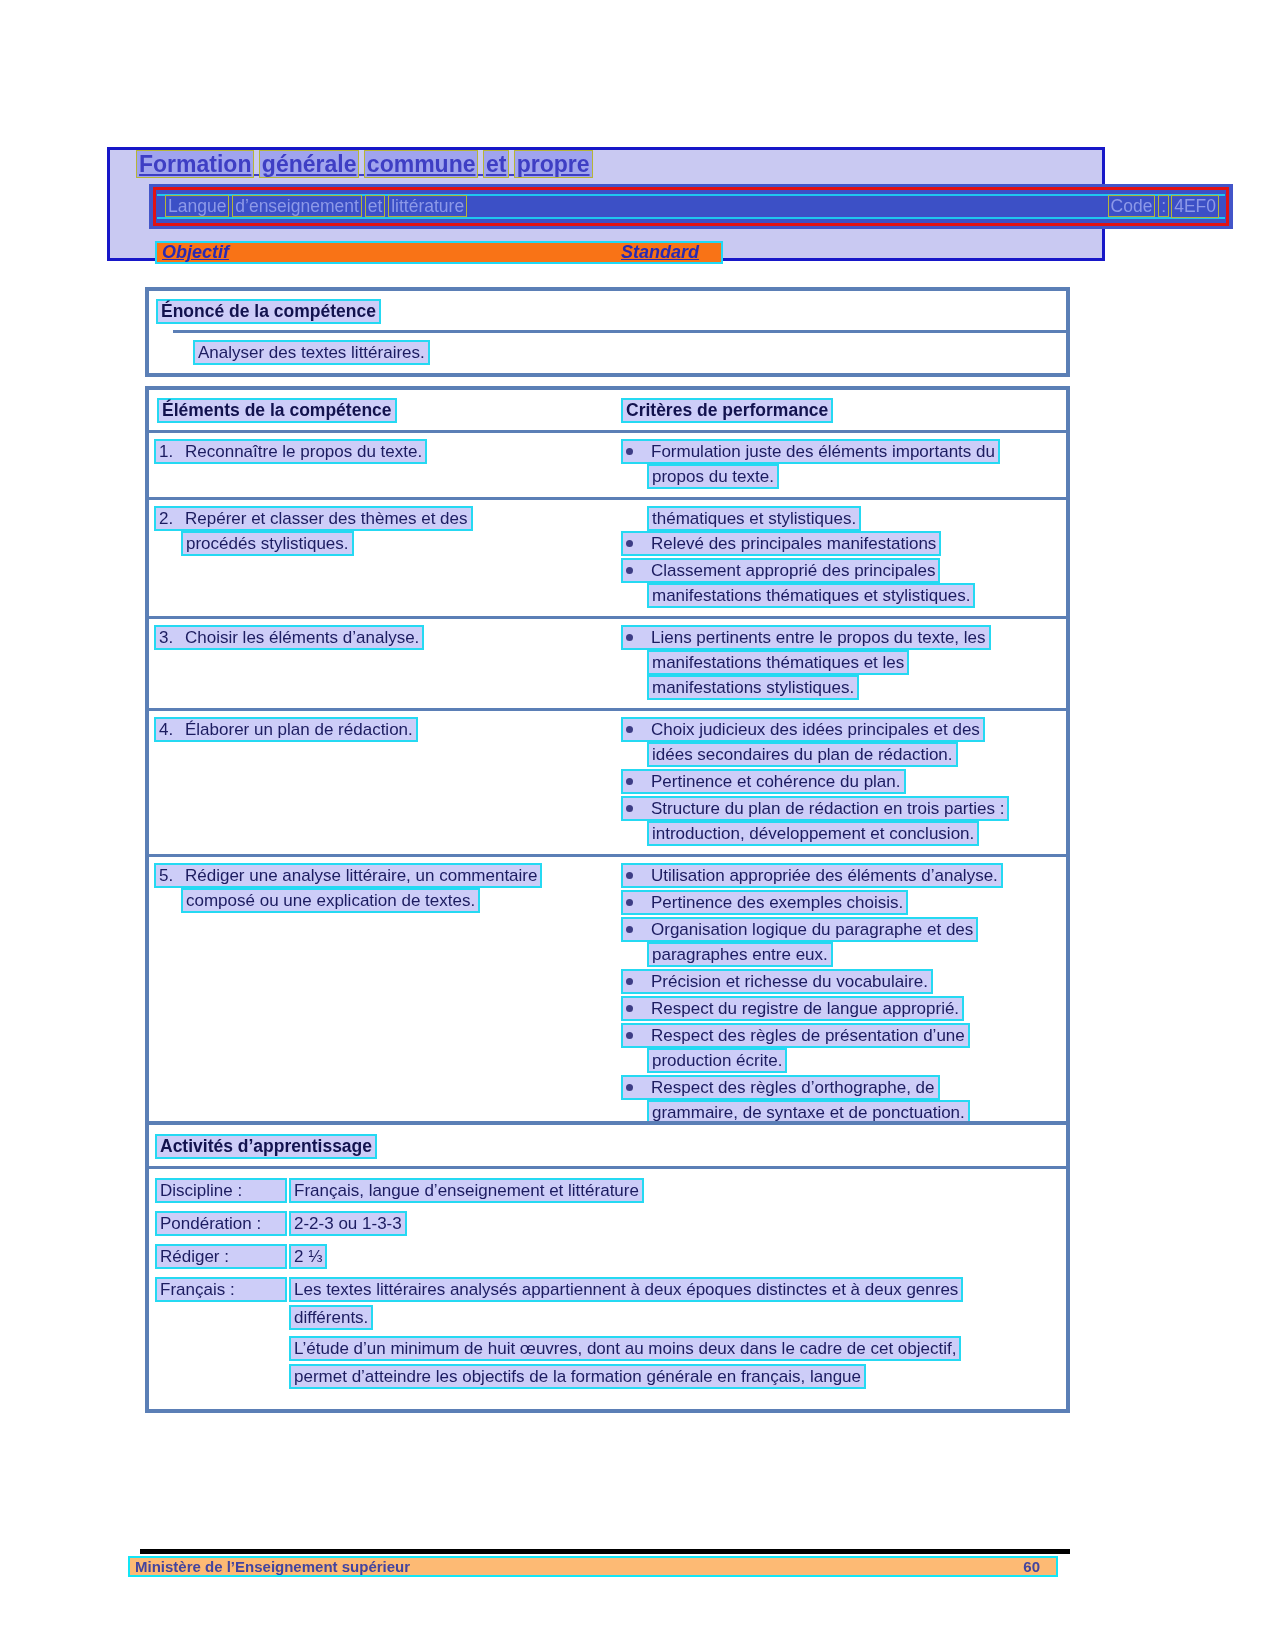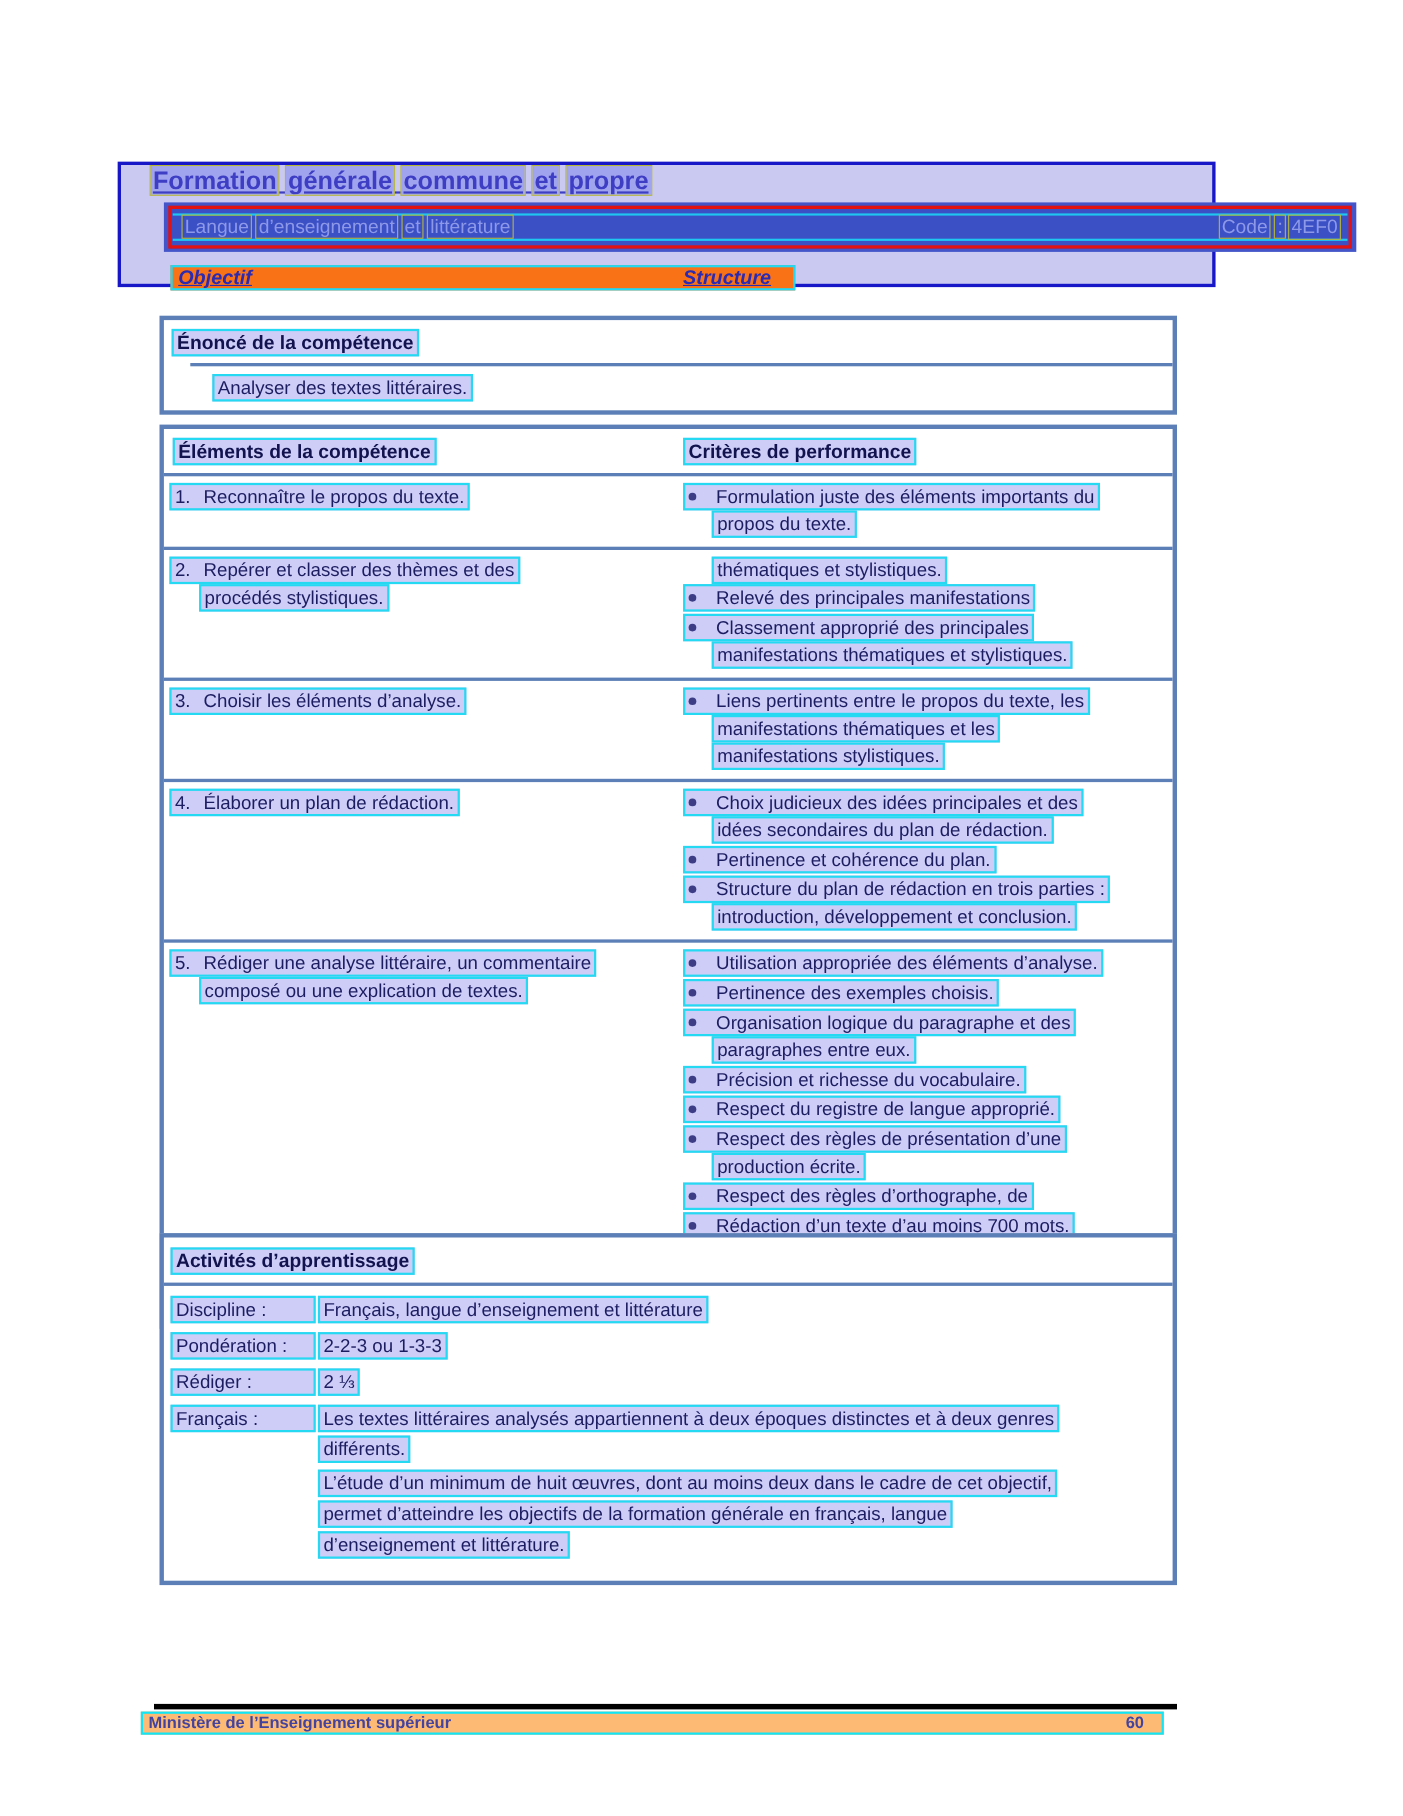--- a/index.html
+++ b/index.html
@@ -95,21 +95,21 @@
           <span class="code-group">
             <span><span class="word">Code</span> <span class="word">:</span></span>
             <span class="word">4EF0</span>
           </span>
         </div>
       </div>
     </div>
 
     <div class="obj-strip">
       <span class="obj-label">Objectif</span>
-      <span class="std-label">Structure</span>
+      <span class="std-label">Standard</span>
     </div>
   </div>
 
   <div class="frame enonce">
     <div class="enonce-h"><span class="hl hd">Énoncé de la compétence</span></div>
     <div class="enonce-b"><span class="hl body-txt">Analyser des textes littéraires.</span></div>
   </div>
 
   <div class="frame comp">
     <div class="thead">
@@ -195,20 +195,21 @@
             </div>
             <div class="crit">
               <div class="cline"><span class="hl"><span class="dot"></span>Respect du registre de langue approprié.</span></div>
             </div>
             <div class="crit">
               <div class="cline"><span class="hl"><span class="dot"></span>Respect des règles de présentation d’une</span></div>
               <div class="cline cont"><span class="hl">production écrite.</span></div>
             </div>
             <div class="crit">
               <div class="cline"><span class="hl"><span class="dot"></span>Respect des règles d’orthographe, de</span></div>
+              <div class="cline cont"><span class="hl">grammaire, de syntaxe et de ponctuation.</span></div>
             </div>
             <div class="crit">
               <div class="cline"><span class="hl"><span class="dot"></span>Rédaction d’un texte d’au moins 700 mots.</span></div>
             </div>
           </div>
         </div>
         <div class="trow">
           <div class="tleft">
             <div class="eline"><span class="hl"><span class="num">6.</span>Réviser et corriger le texte.</span></div>
           </div>
@@ -254,21 +255,20 @@
         <div class="frow">
           <div class="flabel"><span class="hl">Français :</span></div>
           <div class="fvalue">
             <div class="fpar">
               <div class="fline"><span class="hl">Les textes littéraires analysés appartiennent à deux époques distinctes et à deux genres</span></div>
               <div class="fline"><span class="hl">différents.</span></div>
             </div>
             <div class="fpar">
               <div class="fline"><span class="hl">L’étude d’un minimum de huit œuvres, dont au moins deux dans le cadre de cet objectif,</span></div>
               <div class="fline"><span class="hl">permet d’atteindre les objectifs de la formation générale en français, langue</span></div>
-              <div class="fline"><span class="hl">d’enseignement et littérature.</span></div>
             </div>
           </div>
         </div>
       </div>
   </div>
 
   <div class="footer-rule"></div>
   <div class="footer-bar">
     <span class="ministry">Ministère de l’Enseignement supérieur</span>
     <span class="pageno">60</span>

